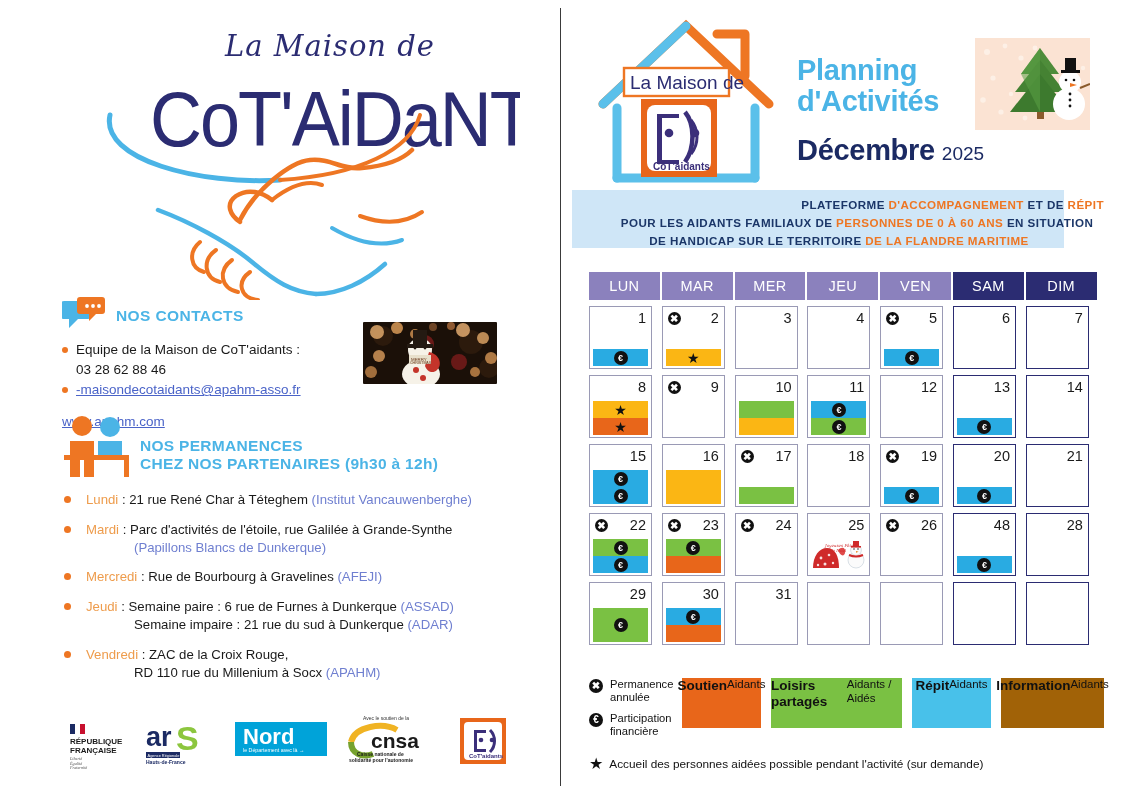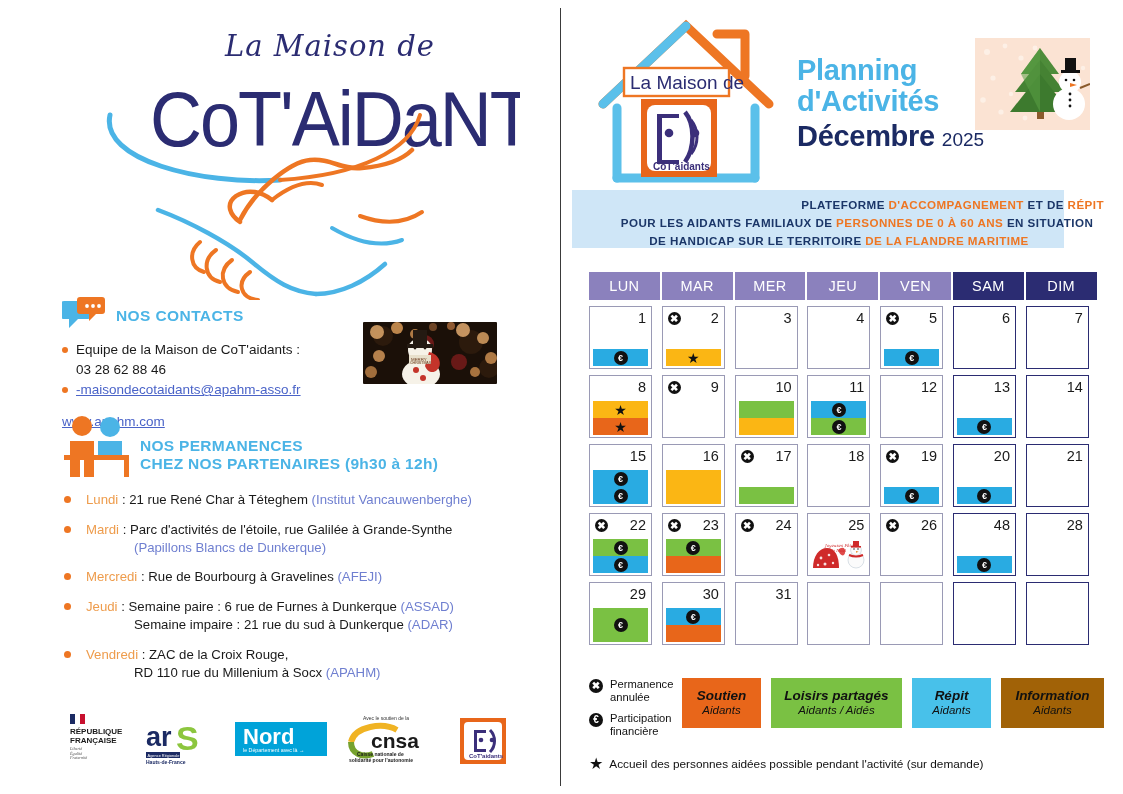--- a/index.html
+++ b/index.html
@@ -67,21 +67,21 @@
   .logo { position: absolute; }
 
   
   .right { position: absolute; left: 562px; top: 0; width: 561px; height: 794px; }
 
   .house-logo { position: absolute; left: 33px; top: 12px; width: 182px; height: 180px; }
   .title-block { position: absolute; left: 235px; top: 55px; }
   .t-planning, .t-activites {
     color: #4bb4e6; font-weight: bold; font-size: 29px; line-height: 1.07; letter-spacing: -.3px;
   }
-  .t-month-row { margin-top: 3px; display: flex; align-items: baseline; gap: 7px; }
+  .t-month-row { margin-top: 17px; display: flex; align-items: baseline; gap: 7px; }
   .t-month { color: #1b2a63; font-weight: bold; font-size: 29px; letter-spacing: -.3px; }
   .t-year { color: #1b2a63; font-weight: normal; font-size: 19px; }
 
   .snow-card {
     position: absolute; left: 413px; top: 38px; width: 115px; height: 92px;
     background: #fbe3d3; overflow: hidden;
   }
 
   
   .banner {
@@ -142,21 +142,21 @@
   .legend-row { display: flex; align-items: flex-start; }
   .legend-keys { width: 105px; padding-top: 2px; }
   .key { display: flex; align-items: flex-start; gap: 7px; margin-bottom: 7px; }
   .key-txt { font-size: 11.2px; color: #111; line-height: 1.2; }
   .key-mark {
     width: 14px; height: 14px; border-radius: 50%; background: #111;
     color: #fff; font-size: 10px; line-height: 14px; text-align: center;
     font-weight: bold; flex: none; margin-top: 1px;
   }
   .cats { display: flex; gap: 10px; align-items: flex-start; padding-top: 2px; }
-  .cat { height: 50px; display: flex; flex-direction: column; align-items: center; justify-content: center; font-style: italic; }
+  .cat { height: 50px; display: flex; align-items: flex-start; justify-content: center; }
   .cat-t { font-size: 13.5px; font-weight: bold; color: #111; line-height: 1.15; }
   .cat-s { font-size: 11.5px; color: #111; line-height: 1.2; }
   .cat.c-orange { background: #e8661a; width: 79px; }
   .cat.c-green  { background: #7ac143; width: 131px; }
   .cat.c-blue   { background: #48c1ea; width: 79px; }
   .cat.c-yellow { background: #a16207; width: 103px; }
   .foot-note { display: flex; align-items: center; gap: 6px; margin-top: 10px; }
   .foot-note .star-big { font-size: 16px; color: #111; line-height: 1; }
   .foot-note-txt { font-size: 11.8px; color: #111; }
 </style>
@@ -294,21 +294,21 @@
           <span class="perm-sub"><span>Semaine impaire : 21 rue du sud à Dunkerque</span> <span class="partner">(ADAR)</span></span>
         </div>
         <div class="perm-item">
           <span class="day-name">Vendredi</span><span> : </span><span>ZAC de la Croix Rouge,</span>
           <span class="perm-sub"><span>RD 110 rue du Millenium à Socx</span> <span class="partner">(APAHM)</span></span>
         </div>
       </div>
     </div>
 
     <div class="footer-logos">
-      <div class="logo" style="left:0;top:2px">
+      <div class="logo" style="left:0;top:12px">
         <svg width="64" height="46" viewBox="0 0 64 46" aria-hidden="true">
           <g>
               <rect x="0" y="0" width="5" height="10" fill="#1b2a63"></rect>
               <rect x="5" y="0" width="5" height="10" fill="#fff"></rect>
               <rect x="10" y="0" width="5" height="10" fill="#c8102e"></rect>
             </g>
           <text x="0" y="20" font-family="Liberation Sans, sans-serif" font-size="8" font-weight="bold" fill="#1a1a1a">RÉPUBLIQUE</text>
           <text x="0" y="29" font-family="Liberation Sans, sans-serif" font-size="8" font-weight="bold" fill="#1a1a1a">FRANÇAISE</text>
           <text x="0" y="36" font-family="Liberation Serif, serif" font-size="4.2" font-style="italic" fill="#555">Liberté</text>
           <text x="0" y="40.5" font-family="Liberation Serif, serif" font-size="4.2" font-style="italic" fill="#555">Égalité</text>

